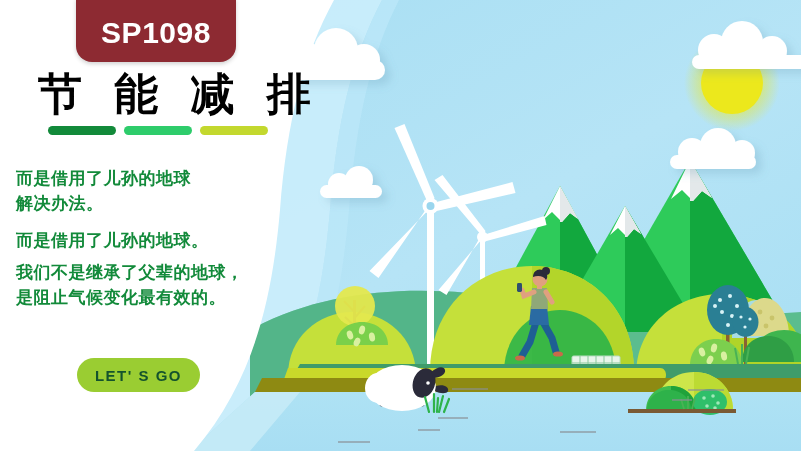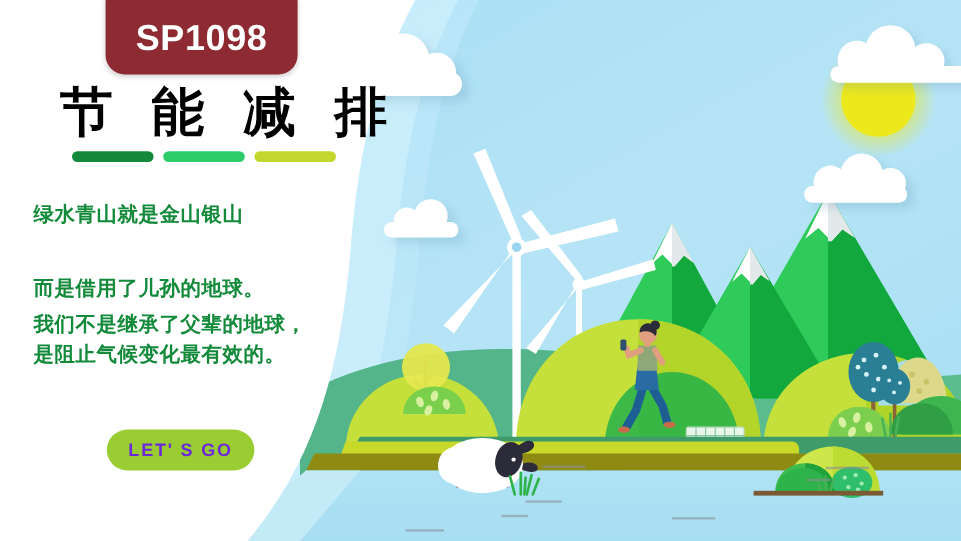--- a/index.html
+++ b/index.html
@@ -9,21 +9,21 @@
   }
   #poster{
     position:relative;width:801px;height:451px;overflow:hidden;background:#ffffff;
   }
 
   
   #scene{position:absolute;left:0;top:0;width:801px;height:451px;}
 
   
   #panel{
-    position:absolute;left:16px;top:0;width:330px;height:393px;
+    position:absolute;left:4px;top:0;width:330px;height:393px;
     pointer-events:none;
   }
   #panel-content{position:absolute;left:0;top:0;width:330px;height:451px;}
 
   
   .badge{
     position:absolute;left:72px;top:-2px;width:160px;height:64px;
     background:#8d2a32;
     border-radius:0 0 16px 16px;
     box-shadow:0 2px 4px rgba(0,0,0,.18);
@@ -49,27 +49,27 @@
   .bar.b3{width:68px;background:#c3d82e;}
 
   
   .para{
     position:absolute;left:12px;width:300px;
     color:#128a3a;font-size:17px;font-weight:bold;line-height:25px;
     letter-spacing:.5px;
   }
   .p1{top:166px;}
   .p2{top:228px;}
-  .p3{top:260px;font-family:Liberation Mono, monospace;}
+  .p3{top:260px;}
 
   
   .cta{
     position:absolute;left:73px;top:358px;width:123px;height:34px;
     background:#9acd32;border:none;border-radius:17px;
-    color:#6d28d9;font-size:15px;font-weight:bold;letter-spacing:1.5px;
+    color:#14532d;font-size:15px;font-weight:bold;letter-spacing:1.5px;
     display:flex;align-items:center;justify-content:center;cursor:pointer;
   }
 </style>
 </head>
 <body>
 
 <div id="poster">
 
   <svg id="scene" viewBox="0 0 801 451" width="801" height="451" xmlns="http://www.w3.org/2000/svg">
     <defs>
@@ -379,21 +379,22 @@
 
       <div class="heading">节 能 减 排</div>
 
       <div class="bars">
         <div class="bar b1"></div>
         <div class="bar b2"></div>
         <div class="bar b3"></div>
       </div>
 
       <div class="para p1">
-        <div>绿水青山就是金山银山</div>
+        <div>而是借用了儿孙的地球</div>
+        <div>解决办法。</div>
       </div>
       <div class="para p2">
         <div>而是借用了儿孙的地球。</div>
       </div>
       <div class="para p3">
         <div>我们不是继承了父辈的地球，</div>
         <div>是阻止气候变化最有效的。</div>
       </div>
 
       <button class="cta">LET' S GO</button>

